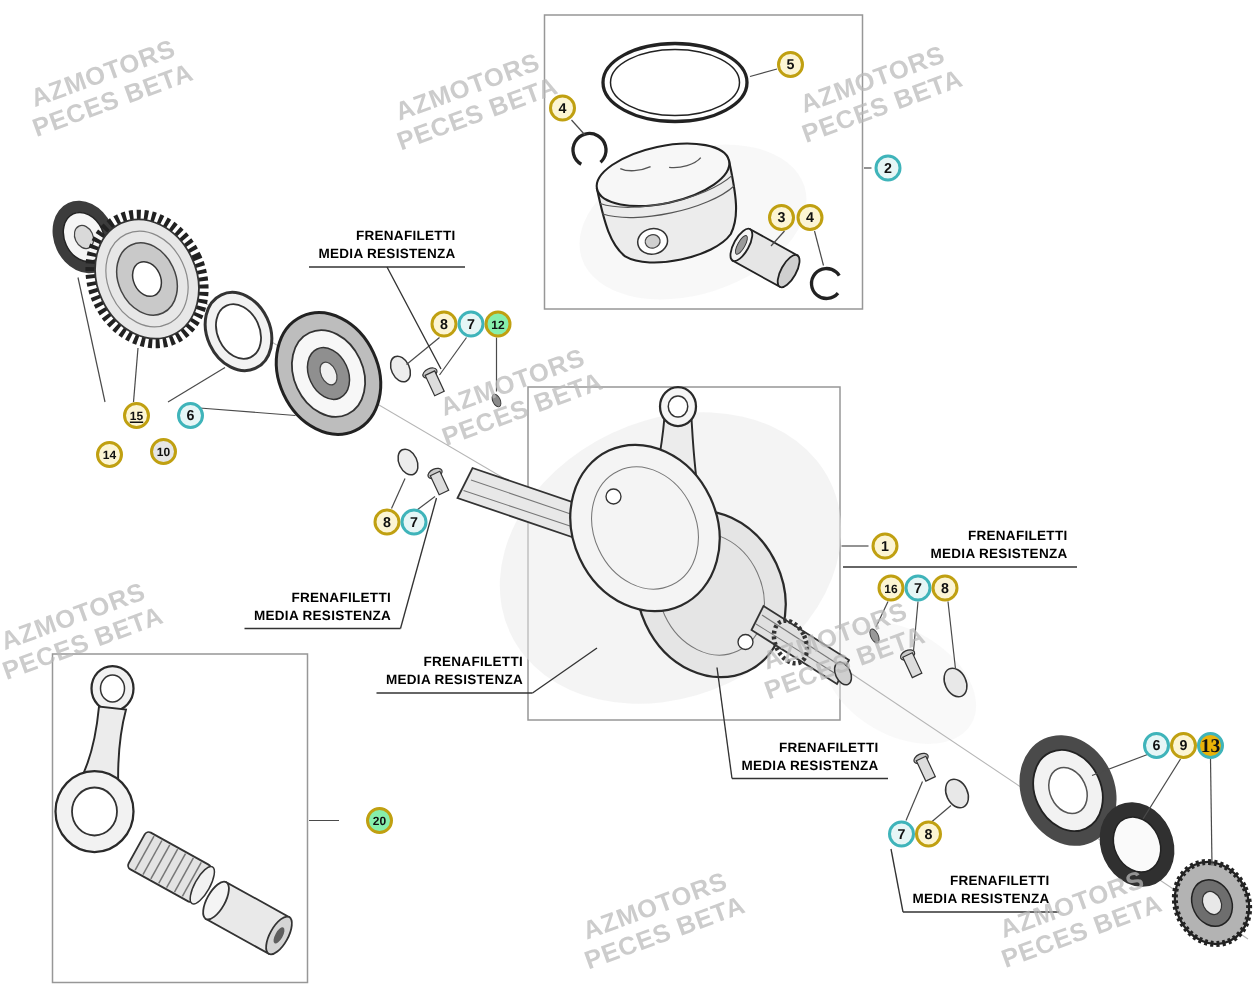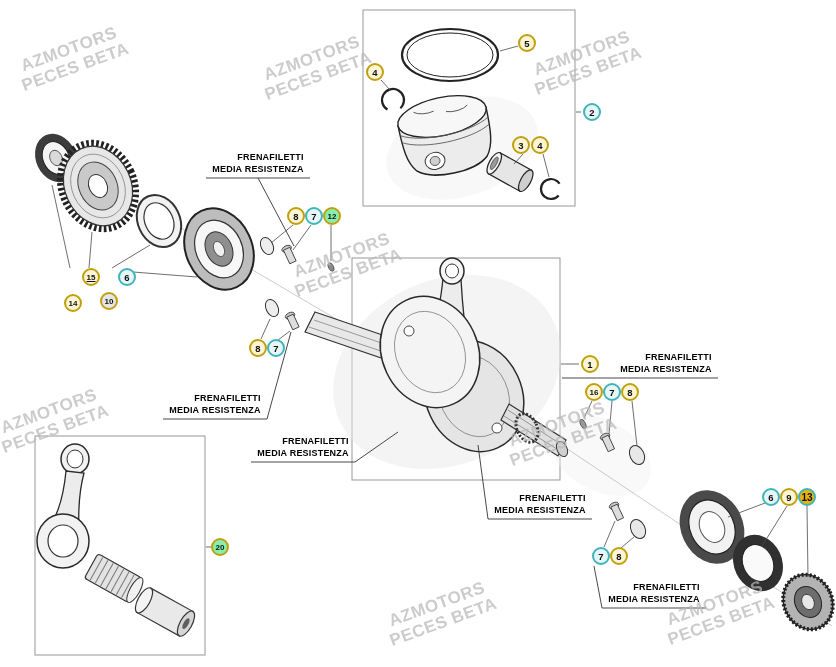--- a/index.html
+++ b/index.html
@@ -308,17 +308,17 @@
     <div class="callout" style="left: 109px; top: 277px; border-color: rgb(192, 160, 17); background: #e5e5e5; font-size: 8px; margin-top: 24px;">10</div>
     <div class="callout" style="left: 127px; top: 277px; border-color: rgb(63, 180, 186); background: rgb(230, 246, 246);">6</div>
     <div class="callout" style="left: 258px; top: 348px; border-color: rgb(192, 160, 17); background: rgb(252, 245, 212);">8</div>
     <div class="callout" style="left: 276px; top: 348px; border-color: rgb(63, 180, 186); background: rgb(230, 246, 246);">7</div>
     <div class="callout" style="left: 590px; top: 364px; border-color: rgb(192, 160, 17); background: rgb(252, 245, 212);">1</div>
     <div class="callout" style="left: 594px; top: 392px; border-color: rgb(192, 160, 17); background: rgb(252, 245, 212); font-size: 8px;">16</div>
     <div class="callout" style="left: 612px; top: 392px; border-color: rgb(63, 180, 186); background: rgb(230, 246, 246);">7</div>
     <div class="callout" style="left: 630px; top: 392px; border-color: rgb(192, 160, 17); background: rgb(252, 245, 212);">8</div>
     <div class="callout" style="left: 771px; top: 497px; border-color: rgb(63, 180, 186); background: rgb(230, 246, 246);">6</div>
     <div class="callout" style="left: 789px; top: 497px; border-color: rgb(192, 160, 17); background: rgb(252, 245, 212);">9</div>
-    <div class="callout" style="left: 807px; top: 497px; border-color: rgb(63, 180, 186); background: #eab308; font-size: 10px;">13</div>
+    <div class="callout" style="left: 807px; top: 497px; border-color: rgb(63, 180, 186); background: #eab308; font-size: 13px; font-family: Liberation Serif, serif;">13</div>
     <div class="callout" style="left: 601px; top: 556px; border-color: rgb(63, 180, 186); background: rgb(230, 246, 246);">7</div>
     <div class="callout" style="left: 619px; top: 556px; border-color: rgb(192, 160, 17); background: rgb(252, 245, 212);">8</div>
-    <div class="callout" style="left: 220px; top: 547px; border-color: rgb(192, 160, 17); background: #86efac; font-size: 8px;">20</div>
+    <div class="callout" style="left: 253px; top: 547px; border-color: rgb(192, 160, 17); background: #86efac; font-size: 8px;">20</div>
   </div>
 
 </body></html>

